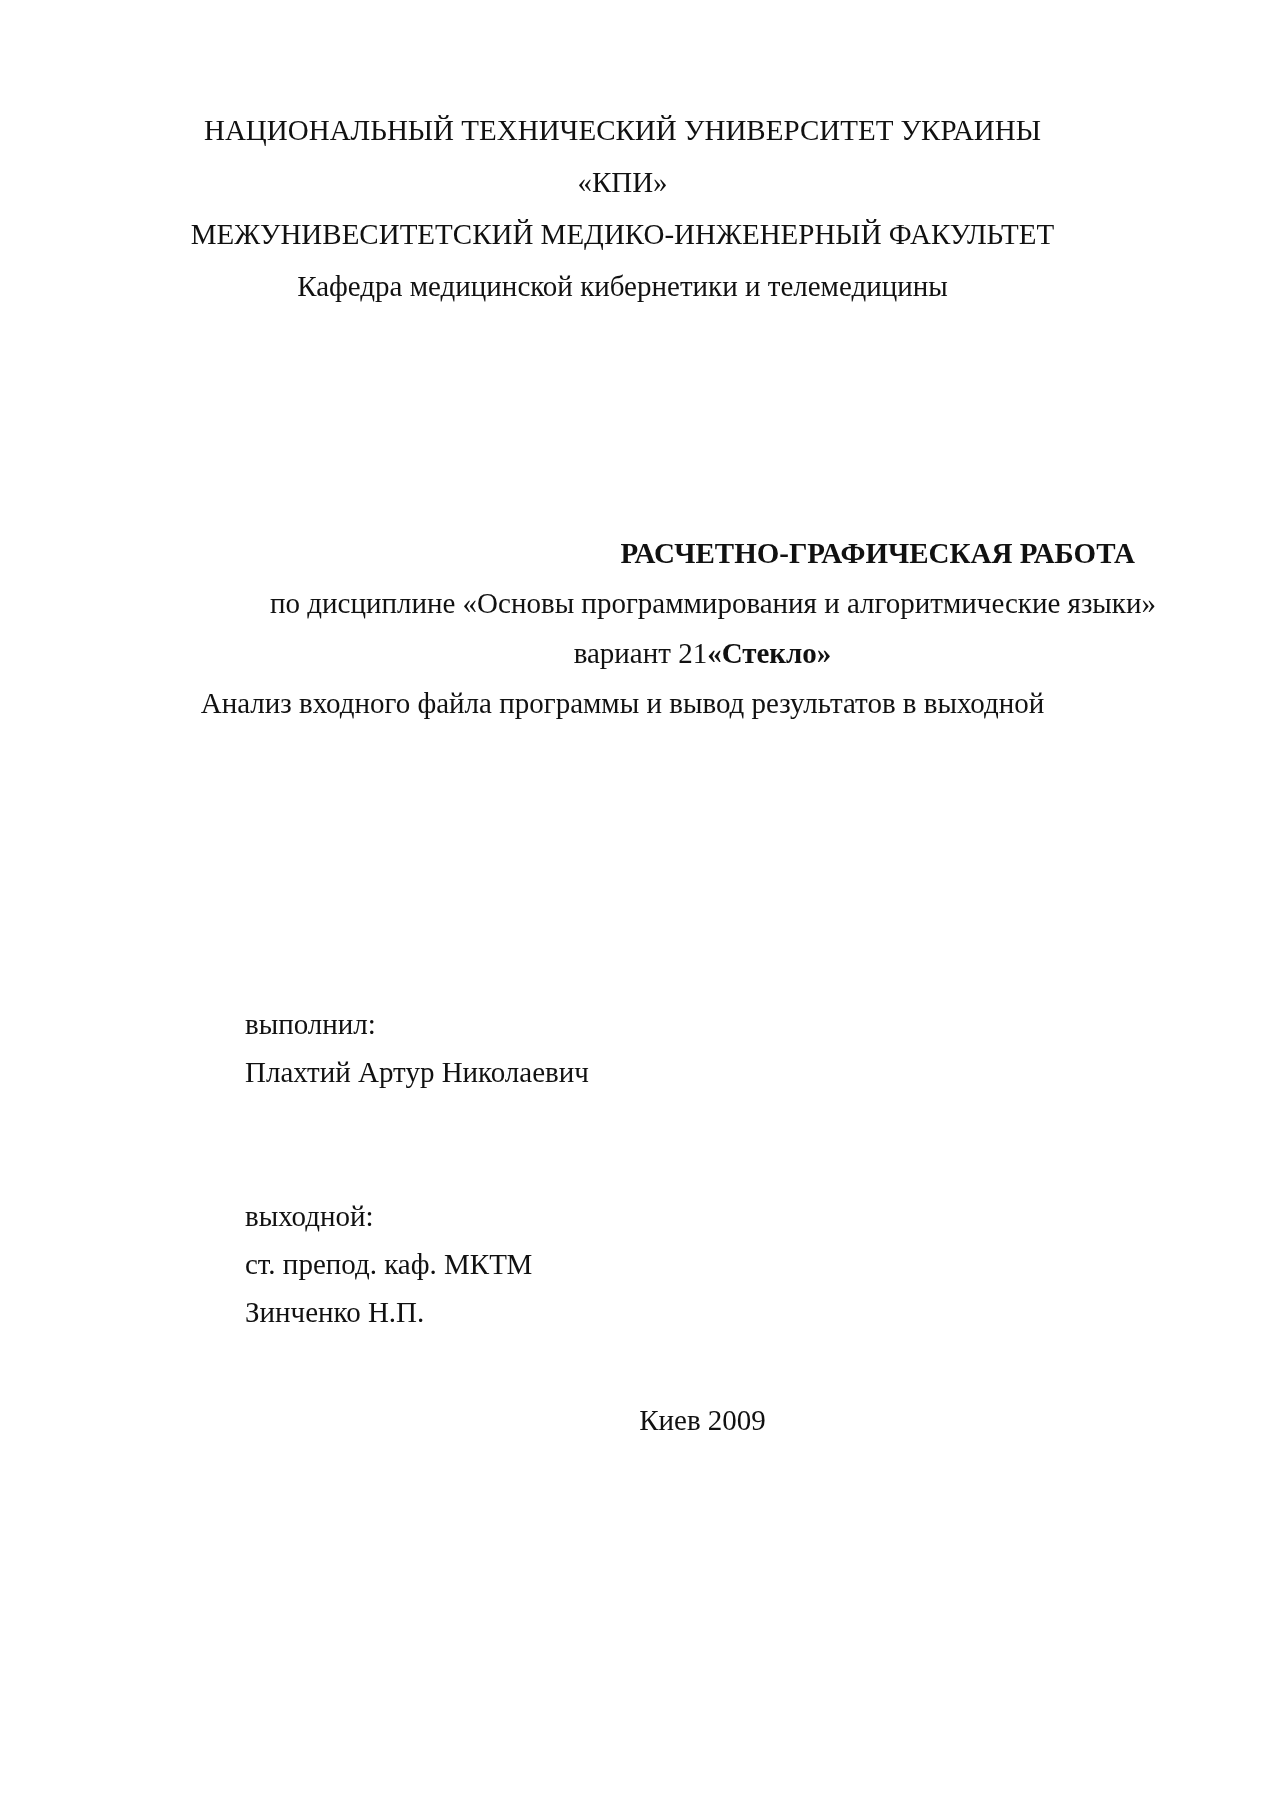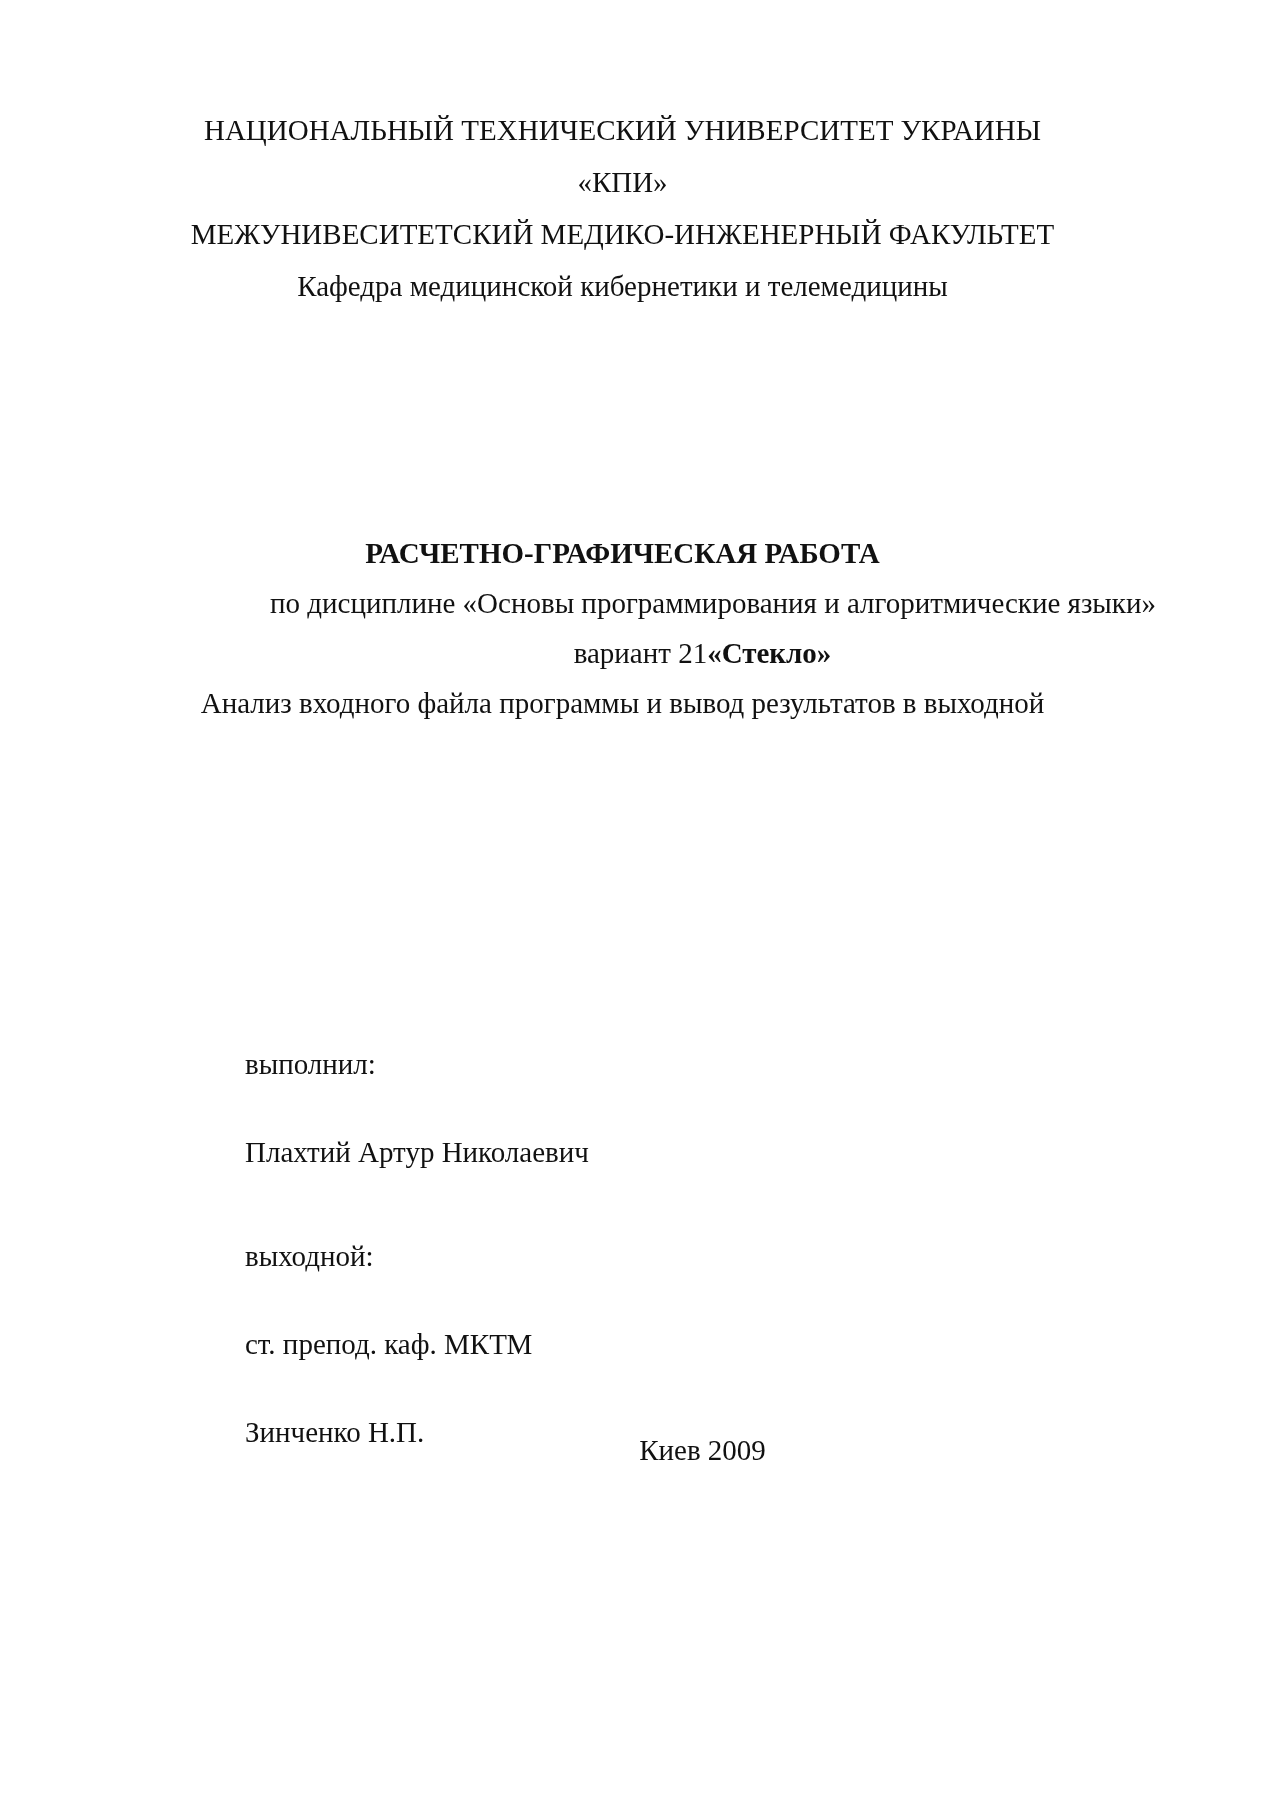--- a/index.html
+++ b/index.html
@@ -32,33 +32,33 @@
   .line {
     font-size: 29px;
     line-height: 52px;
     white-space: nowrap;
   }
   .title-block .line {
     line-height: 50px;
   }
   .bold {
     font-weight: bold;
+    text-align: right;
   }
   
   .indented-center {
     padding-left: 160px;
   }
   .left-block {
     position: absolute;
     left: 135px;
     text-align: left;
   }
   .left-block .line {
     line-height: 48px;
-    margin-top: 40px;
   }
   .footer-block {
     position: absolute;
     left: 0;
     right: 0;
     text-align: center;
   }
 </style>
 </head>
 <body>
@@ -84,18 +84,18 @@
       <div class="line">выполнил:</div>
       <div class="line">Плахтий Артур Николаевич</div>
     </div>
 
     <div class="left-block" style="top: 1192px;">
       <div class="line">выходной:</div>
       <div class="line">ст. препод. каф. МКТМ</div>
       <div class="line">Зинченко Н.П.</div>
     </div>
 
-    <div class="footer-block" style="top: 1424px;">
+    <div class="footer-block" style="top: 1394px;">
       <div class="line indented-center">Киев 2009</div>
     </div>
 
   </div>
 </div>
 
 </body></html>

